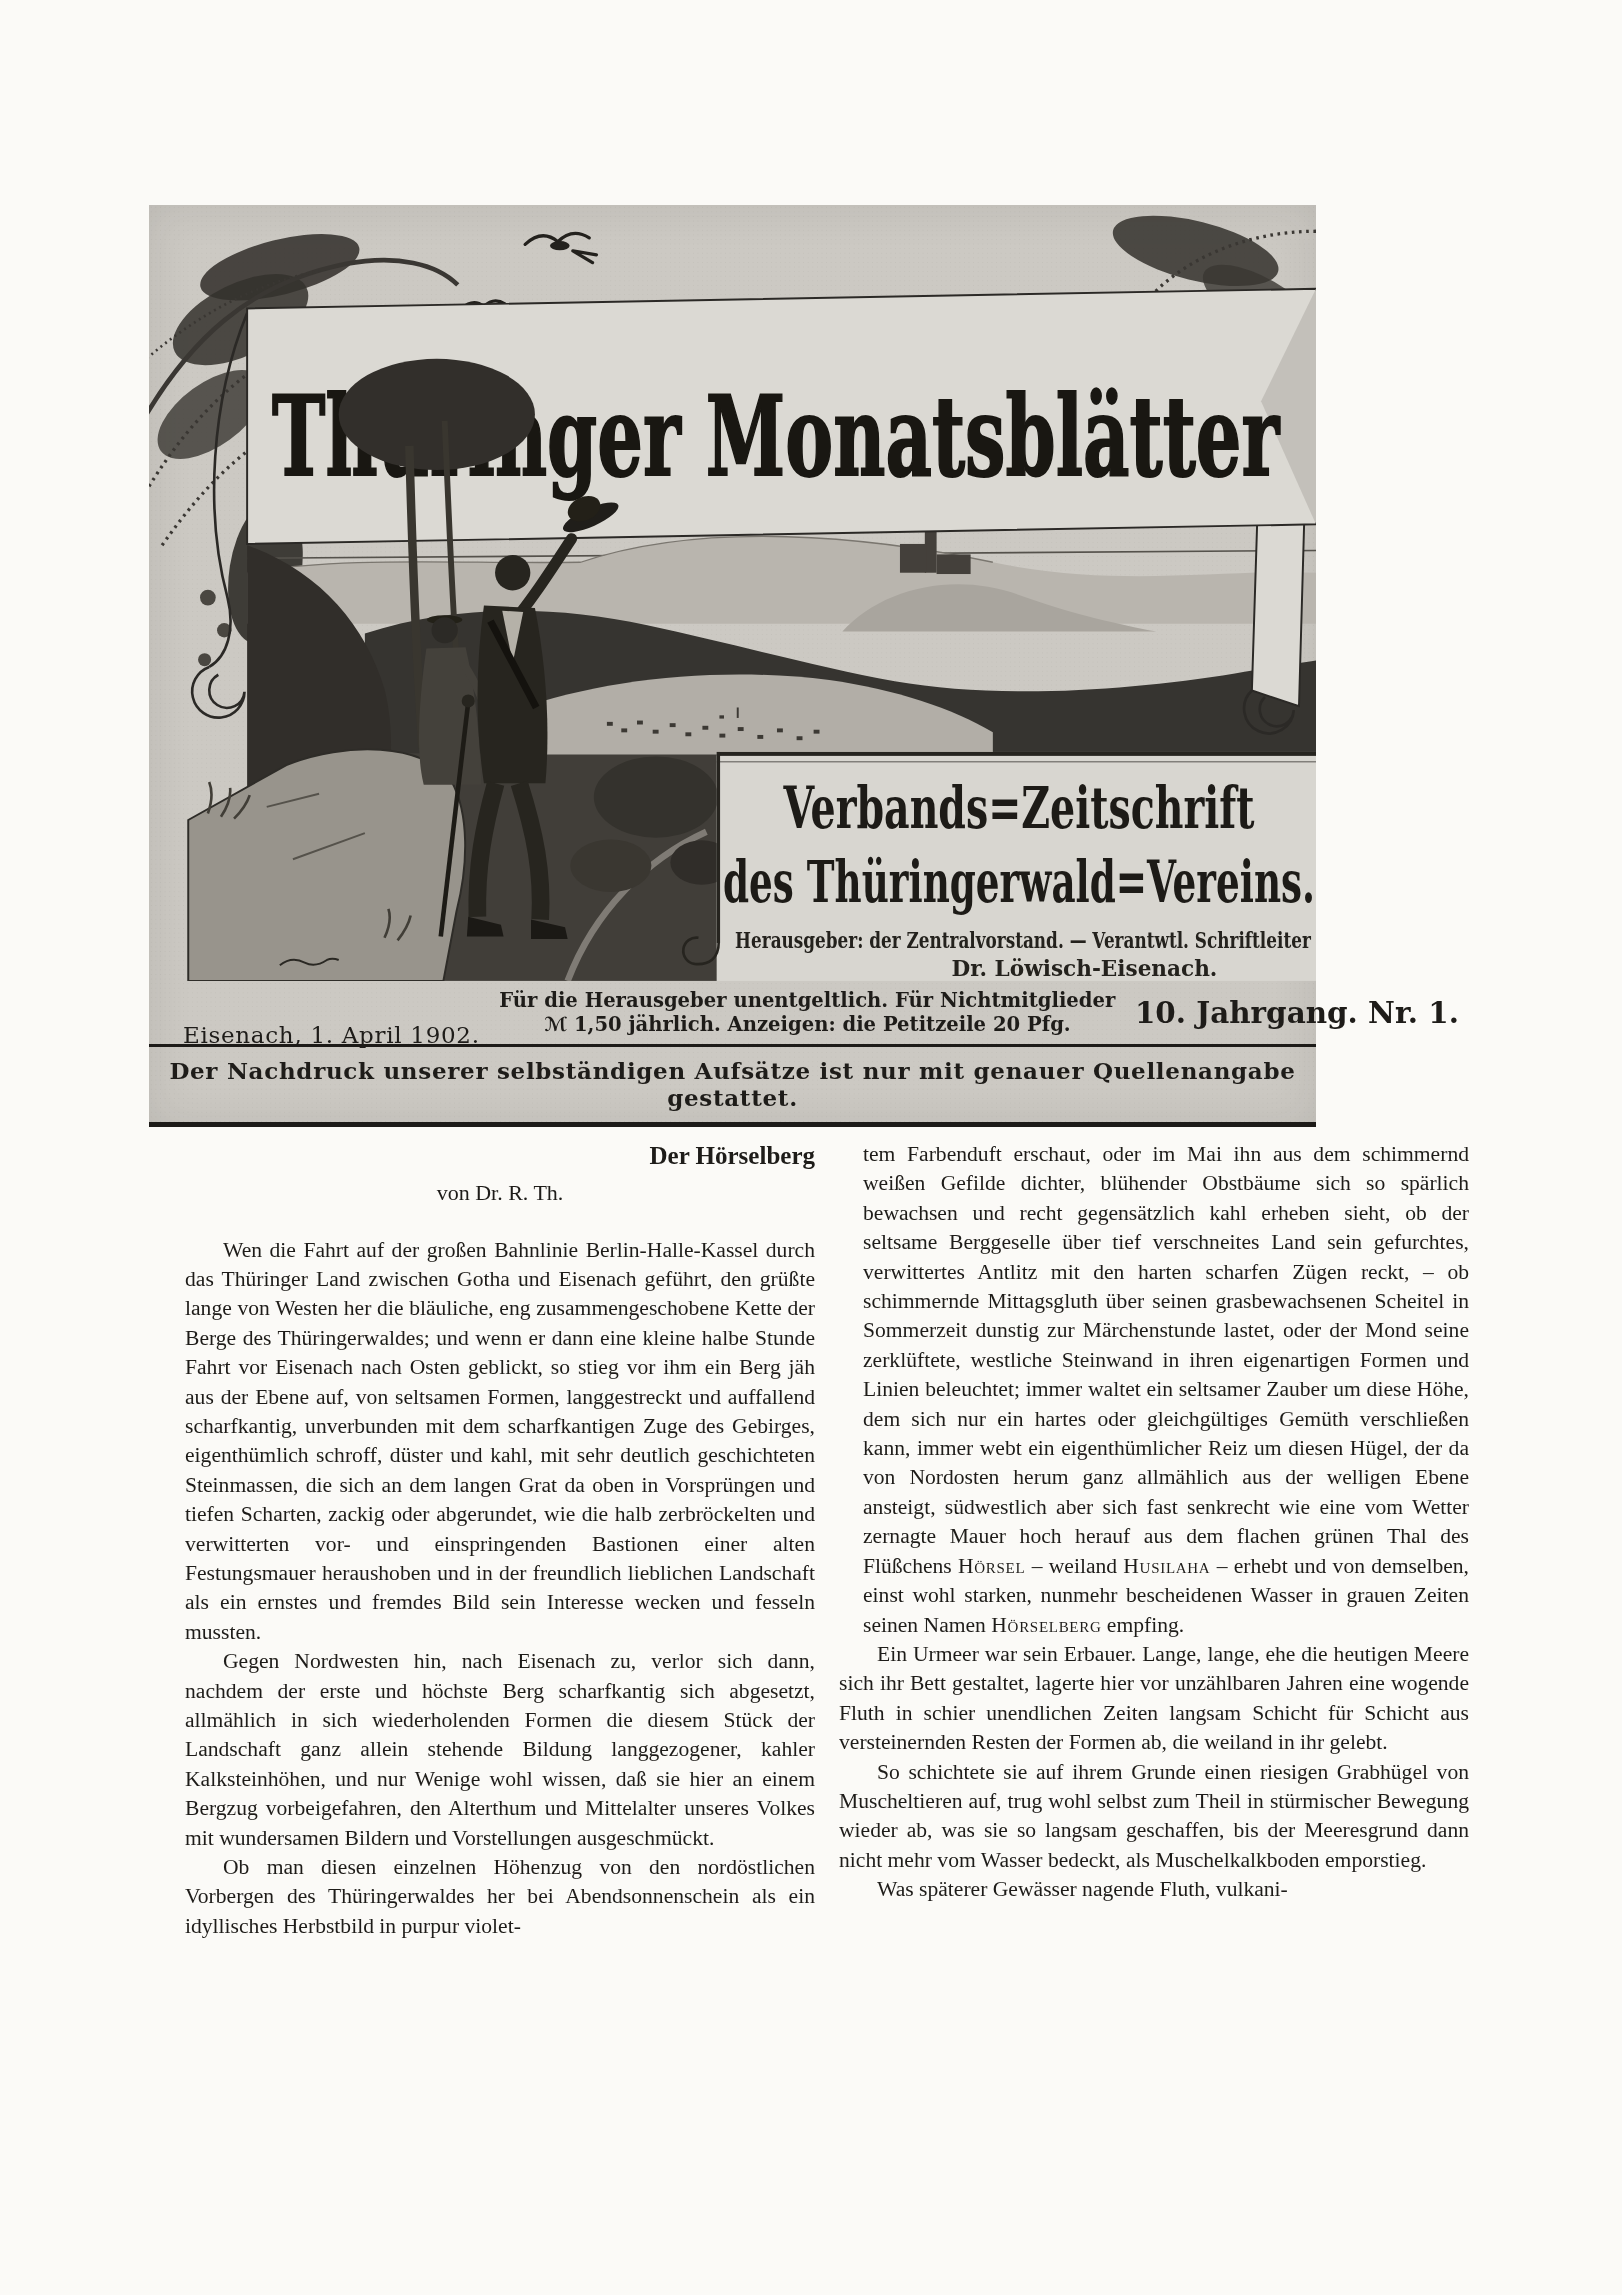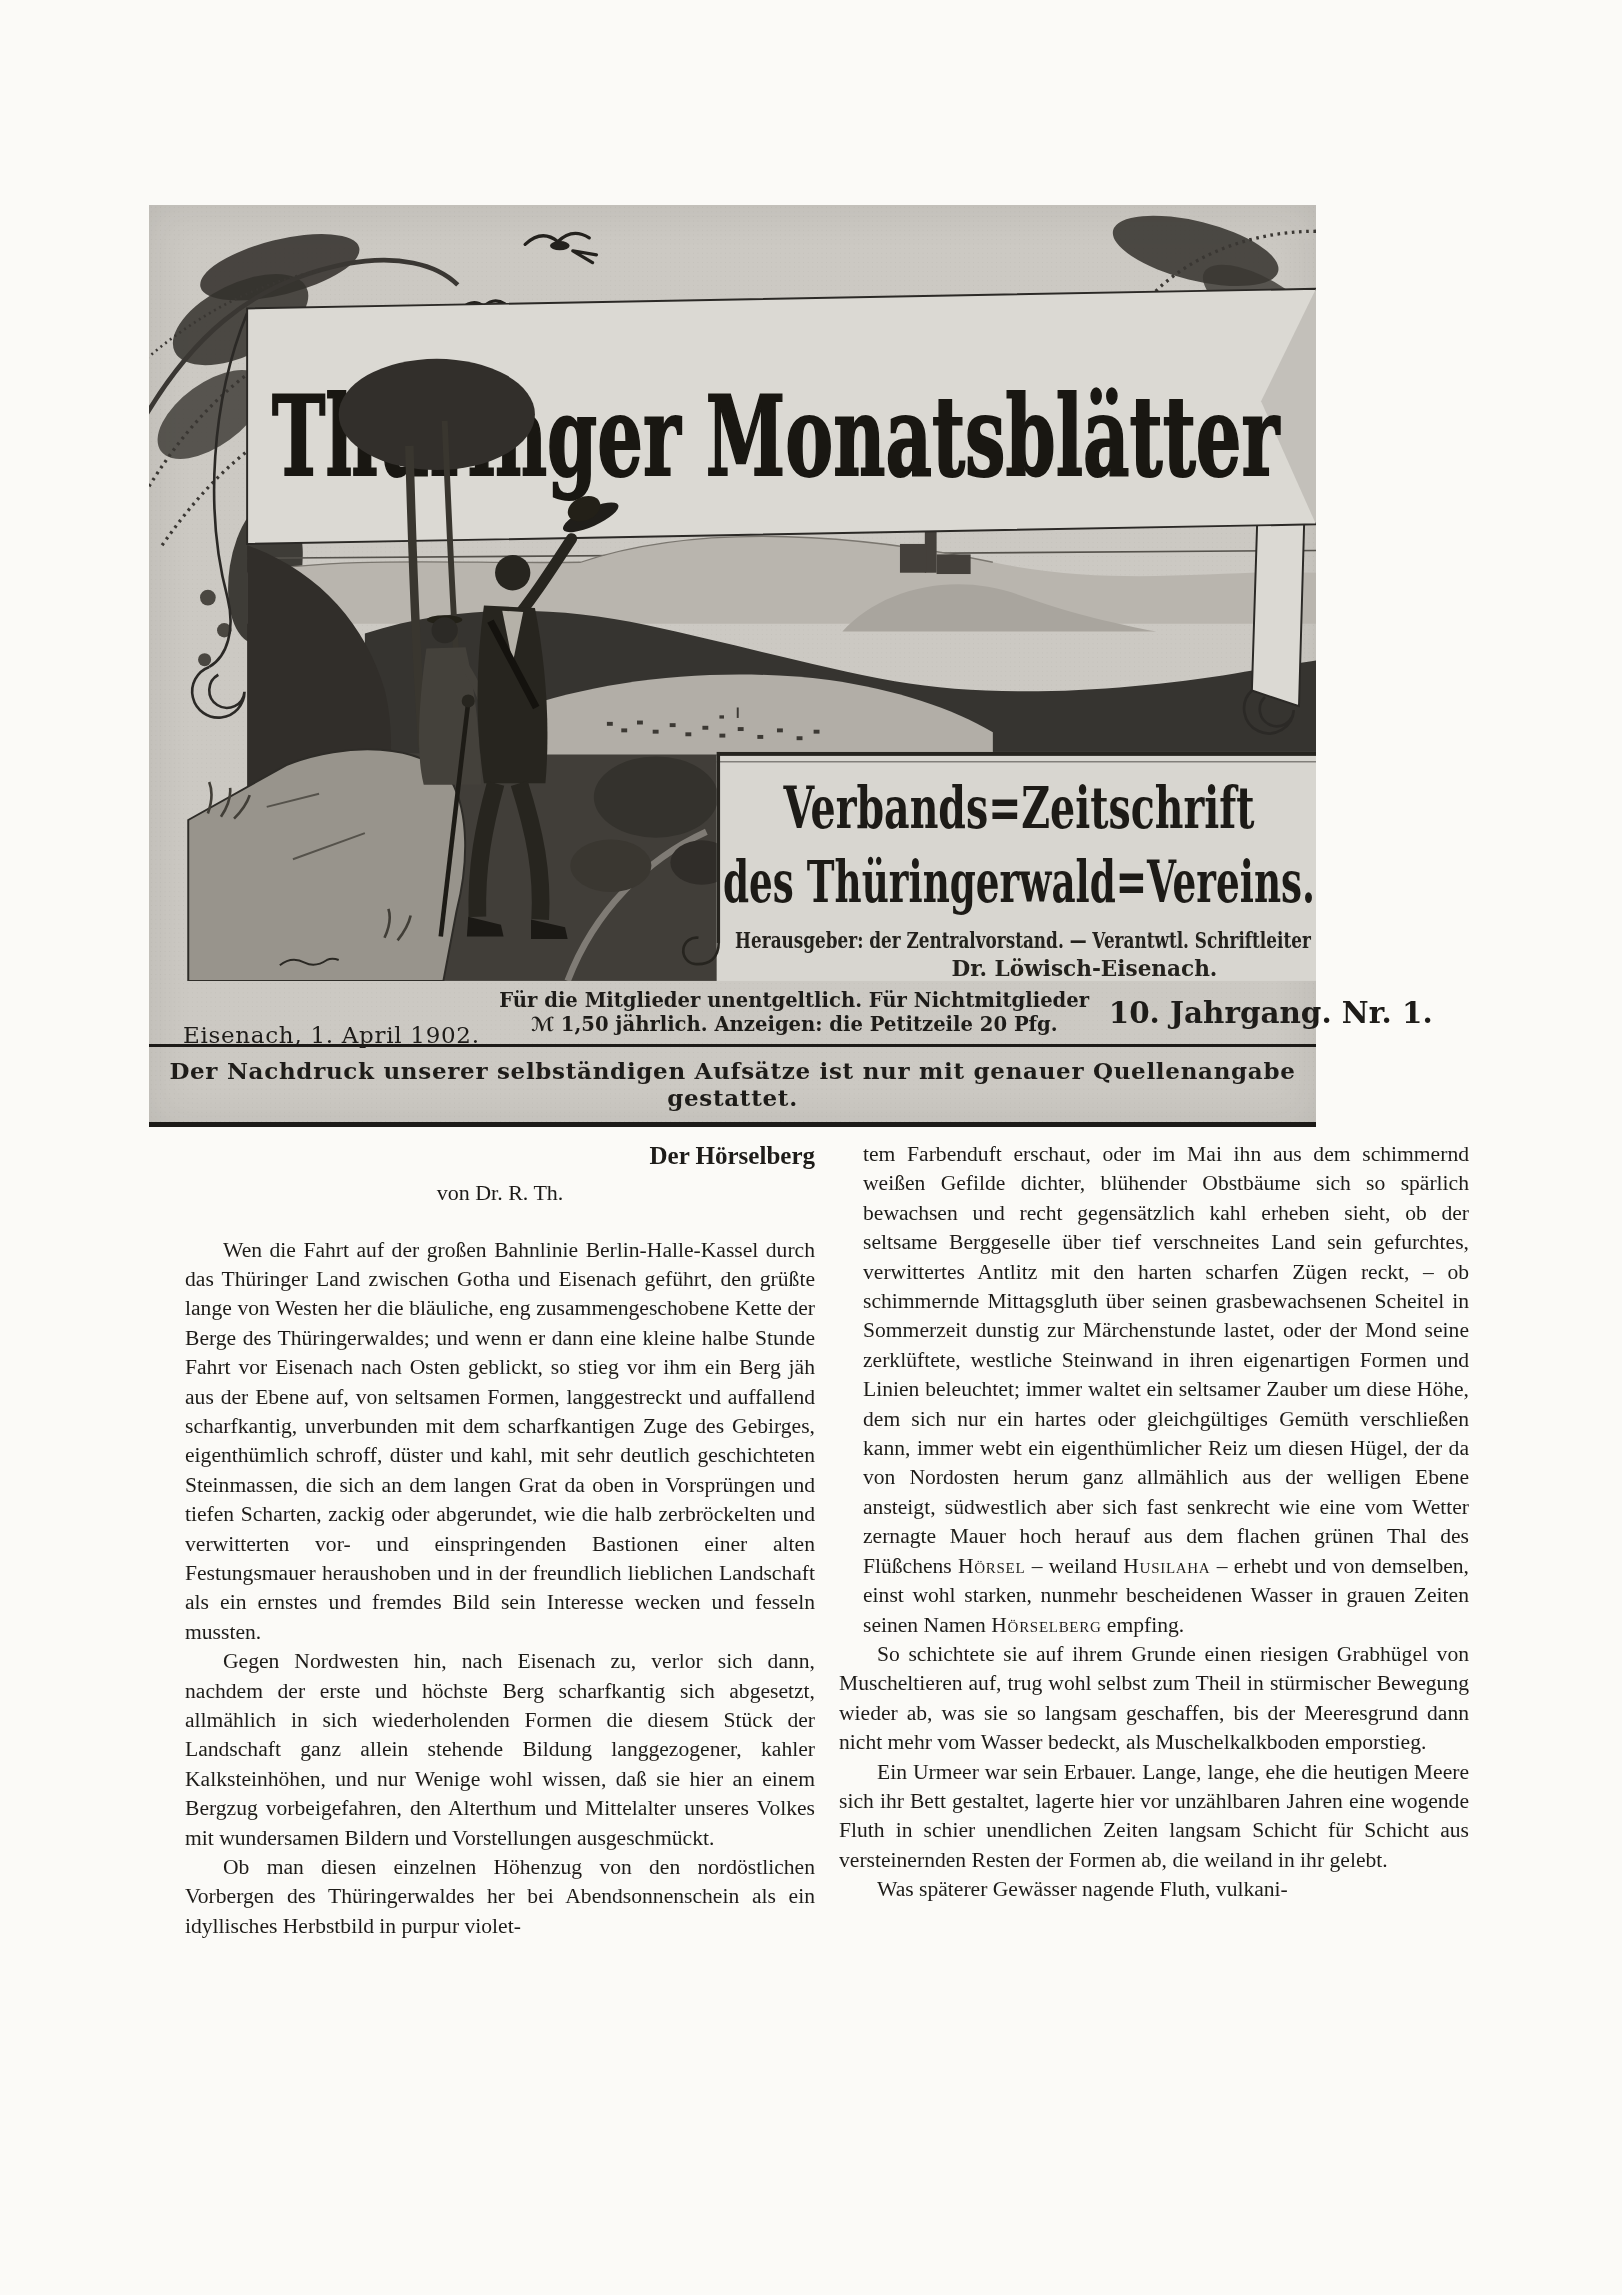--- a/index.html
+++ b/index.html
@@ -192,41 +192,41 @@
           <text x="1430" y="1178" text-anchor="middle" font-size="33" font-weight="bold" fill="#24221d" font-family="DejaVu Serif, serif">Dr. Löwisch-Eisenach.</text>
         </g>
 
         <path d="M200,1162 q18,-14 38,-4 q16,8 34,-4 q8,-4 18,0" stroke="#2a2823" stroke-width="3" fill="none"></path>
       </svg>
     </div>
 
     <div class="dateline">
       <div class="dl-place">Eisenach, 1. April 1902.</div>
       <div class="dl-price">
-        <div>Für die Mitglieder unentgeltlich.  Für Nichtmitglieder</div>
+        <div>Für die Herausgeber unentgeltlich.  Für Nichtmitglieder</div>
         <div style="font-family:&quot;DejaVu Serif&quot;,&quot;DejaVu Sans&quot;,serif;">ℳ 1,50 jährlich.  Anzeigen: die Petitzeile 20 Pfg.</div>
       </div>
       <div class="dl-issue">10. Jahrgang.  Nr. 1.</div>
     </div>
 
     <div class="rule-top"></div>
     <div class="notice">Der Nachdruck unserer selbständigen Aufsätze ist nur mit genauer Quellenangabe gestattet.</div>
     <div class="rule-bottom"></div>
   </section>
 
   <section class="article">
     <div class="col">
       <h1 class="art-title">Der Hörselberg</h1>
       <div class="byline">von Dr. R. Th.</div>
     <p class="para"><span>Wen die Fahrt auf der großen Bahnlinie Berlin-Halle-Kassel durch das Thüringer Land zwischen Gotha und Eisenach geführt, den grüßte lange von Westen her die bläuliche, eng zusammengeschobene Kette der Berge des Thüringerwaldes; und wenn er dann eine kleine halbe Stunde Fahrt vor Eisenach nach Osten geblickt, so stieg vor ihm ein Berg jäh aus der Ebene auf, von seltsamen Formen, langgestreckt und auffallend scharfkantig, unverbunden mit dem scharfkantigen Zuge des Gebirges, eigenthümlich schroff, düster und kahl, mit sehr deutlich geschichteten Steinmassen, die sich an dem langen Grat da oben in Vorsprüngen und tiefen Scharten, zackig oder abgerundet, wie die halb zerbröckelten und verwitterten vor- und einspringenden Bastionen einer alten Festungsmauer heraushoben und in der freundlich lieblichen Landschaft als ein ernstes und fremdes Bild sein Interesse wecken und fesseln mussten.</span></p>
         <p class="para"><span>Gegen Nordwesten hin, nach Eisenach zu, verlor sich dann, nachdem der erste und höchste Berg scharfkantig sich abgesetzt, allmählich in sich wiederholenden Formen die diesem Stück der Landschaft ganz allein stehende Bildung langgezogener, kahler Kalksteinhöhen, und nur Wenige wohl wissen, daß sie hier an einem Bergzug vorbeigefahren, den Alterthum und Mittelalter unseres Volkes mit wundersamen Bildern und Vorstellungen ausgeschmückt.</span></p>
         <p class="para"><span>Ob man diesen einzelnen Höhenzug von den nordöstlichen Vorbergen des Thüringerwaldes her bei Abendsonnenschein als ein idyllisches Herbstbild in purpur violet-</span></p>
       </div>
     <div class="col">
         <p class="para noindent"><span>tem Farbenduft erschaut, oder im Mai ihn aus dem schimmernd weißen Gefilde dichter, blühender Obstbäume sich so spärlich bewachsen und recht gegensätzlich kahl erheben sieht, ob der seltsame Berggeselle über tief verschneites Land sein gefurchtes, verwittertes Antlitz mit den harten scharfen Zügen reckt, – ob schimmernde Mittagsgluth über seinen grasbewachsenen Scheitel in Sommerzeit dunstig zur Märchenstunde lastet, oder der Mond seine zerklüftete, westliche Steinwand in ihren eigenartigen Formen und Linien beleuchtet; immer waltet ein seltsamer Zauber um diese Höhe, dem sich nur ein hartes oder gleichgültiges Gemüth verschließen kann, immer webt ein eigenthümlicher Reiz um diesen Hügel, der da von Nordosten herum ganz allmählich aus der welligen Ebene ansteigt, südwestlich aber sich fast senkrecht wie eine vom Wetter zernagte Mauer hoch herauf aus dem flachen grünen Thal des Flüßchens </span><span class="smallcaps">Hörsel</span><span> – weiland </span><span class="smallcaps">Husilaha</span><span> – erhebt und von demselben, einst wohl starken, nunmehr bescheidenen Wasser in grauen Zeiten seinen Namen </span><span class="smallcaps">Hörselberg</span><span> empfing.</span></p>
+        <p class="para"><span>Ein Urmeer war sein Erbauer. Lange, lange, ehe die heutigen Meere sich ihr Bett gestaltet, lagerte hier vor unzählbaren Jahren eine wogende Fluth in schier unendlichen Zeiten langsam Schicht für Schicht aus versteinernden Resten der Formen ab, die weiland in ihr gelebt.</span></p>
         <p class="para"><span>So schichtete sie auf ihrem Grunde einen riesigen Grabhügel von Muscheltieren auf, trug wohl selbst zum Theil in stürmischer Bewegung wieder ab, was sie so langsam geschaffen, bis der Meeresgrund dann nicht mehr vom Wasser bedeckt, als Muschelkalkboden emporstieg.</span></p>
-        <p class="para"><span>Ein Urmeer war sein Erbauer. Lange, lange, ehe die heutigen Meere sich ihr Bett gestaltet, lagerte hier vor unzählbaren Jahren eine wogende Fluth in schier unendlichen Zeiten langsam Schicht für Schicht aus versteinernden Resten der Formen ab, die weiland in ihr gelebt.</span></p>
         <p class="para"><span>Was späterer Gewässer nagende Fluth, vulkani-</span></p>
       </div>
   </section>
 
 </div>
 
 
 </body></html>

